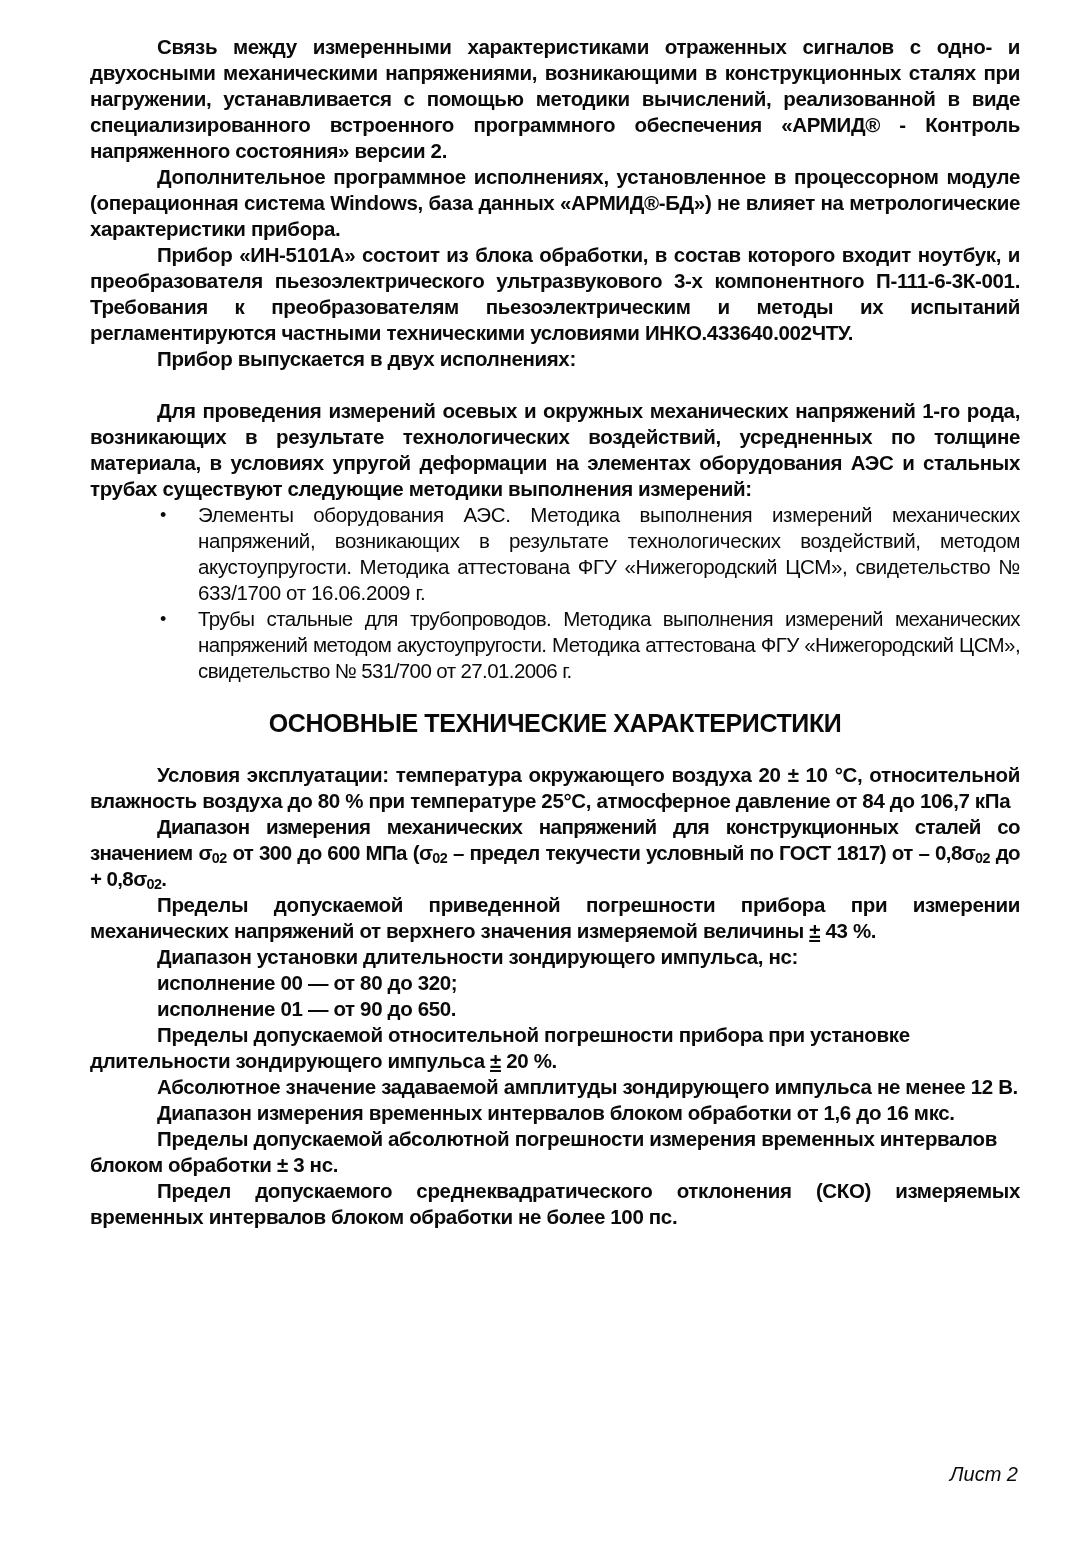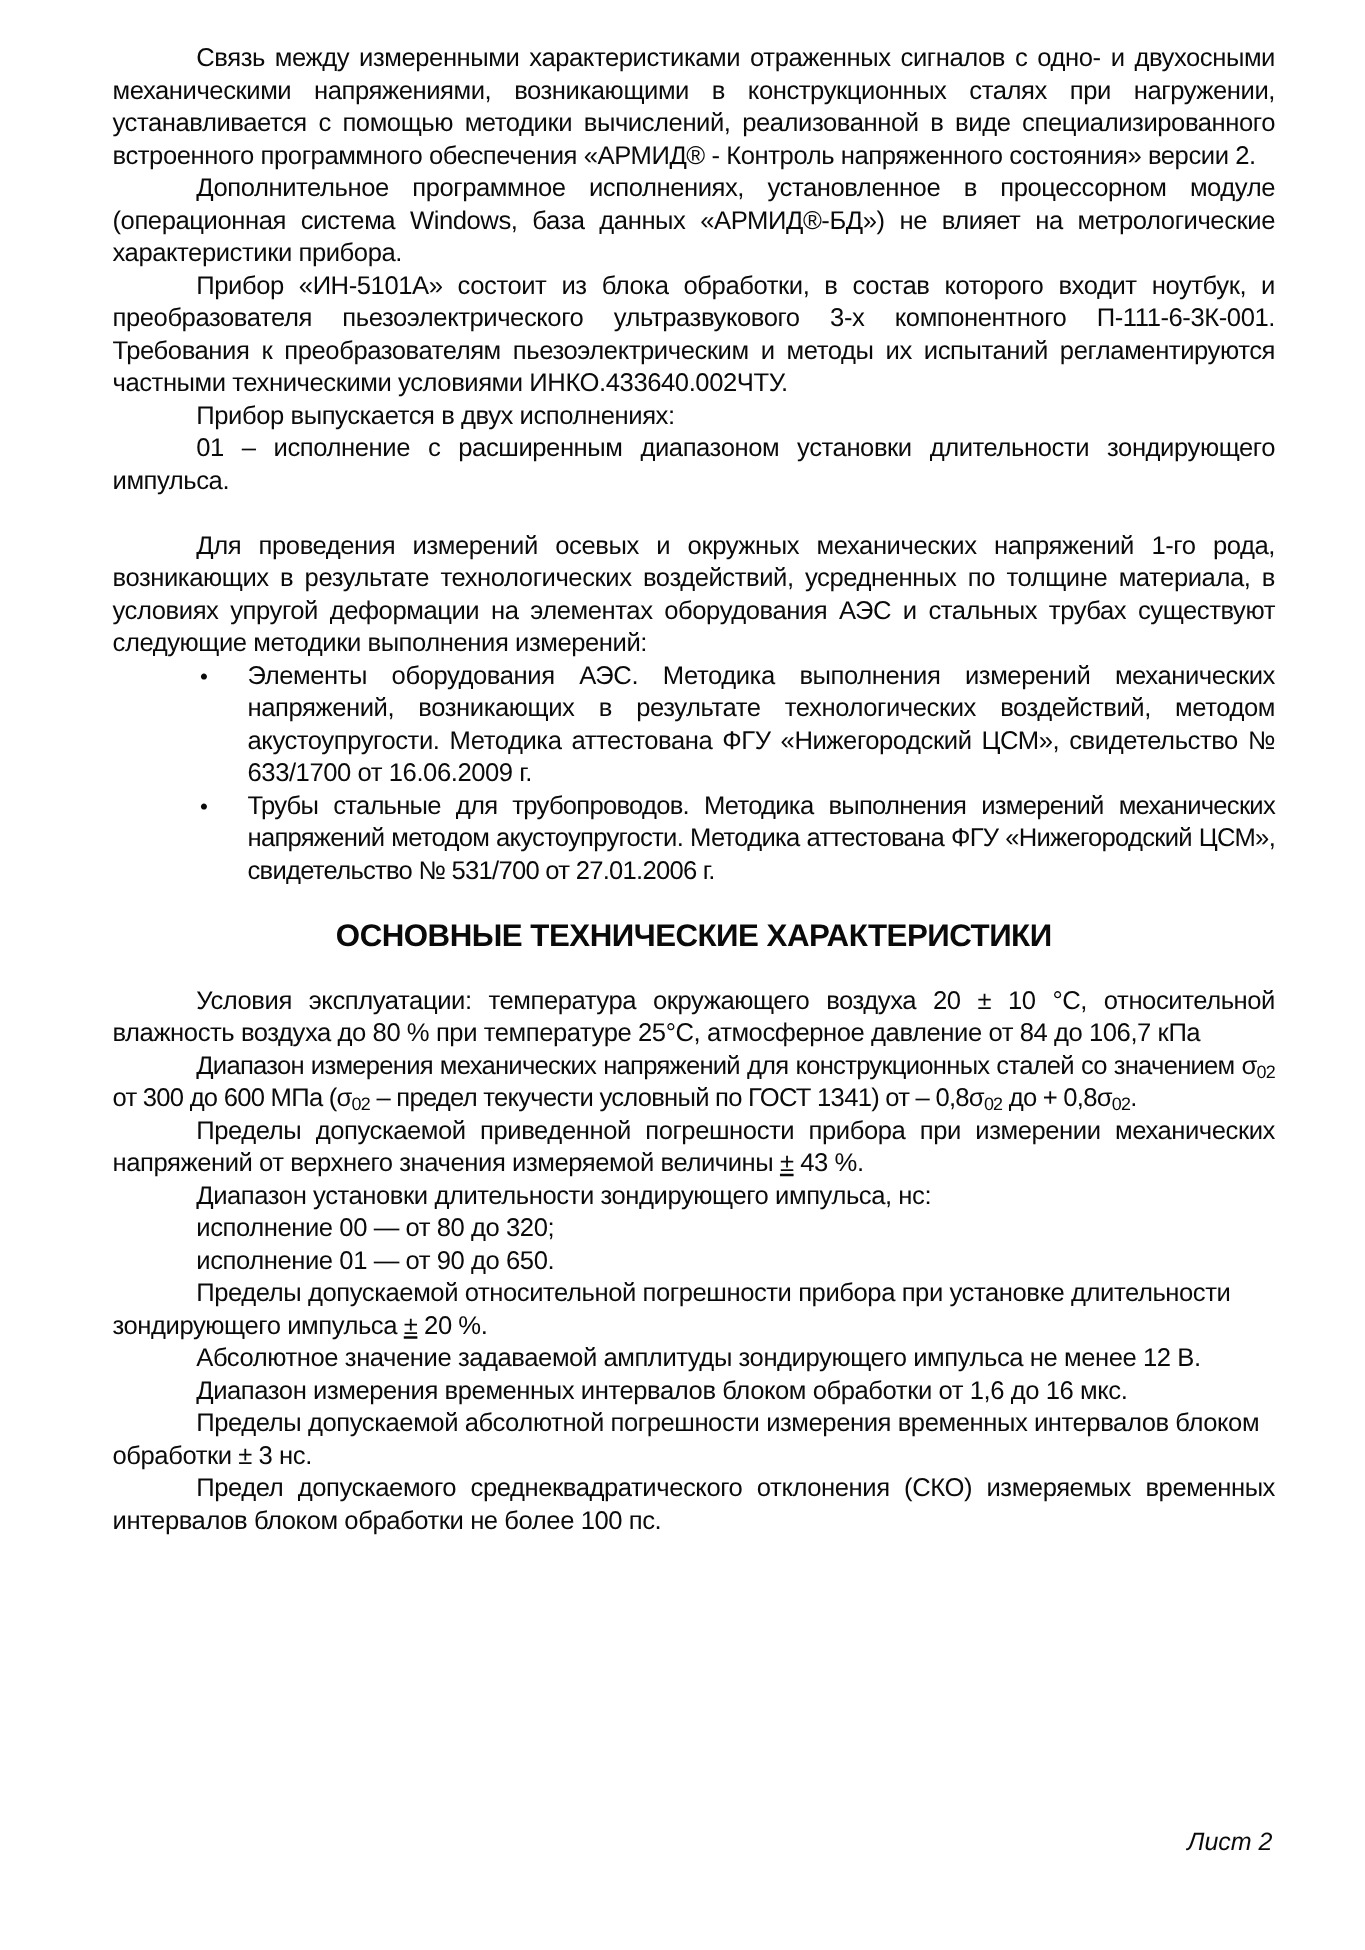--- a/index.html
+++ b/index.html
@@ -21,20 +21,21 @@
     top: 34px;
     width: 930px;
     font-size: 20.5px;
     line-height: 26px;
     letter-spacing: -0.35px;
   }
   .p {
     margin: 0;
     text-align: justify;
     text-indent: 67px;
+    font-weight: bold;
   }
   .p.plain {
     text-align: left;
   }
   .p.tight {
     letter-spacing: -0.6px;
   }
   .gap {
     height: 26px;
   }
@@ -81,42 +82,41 @@
 </style>
 </head>
 <body>
 
 <div class="page">
 
   <p class="p">Связь между измеренными характеристиками отраженных сигналов с одно- и двухосными механическими напряжениями, возникающими в конструкционных сталях при нагружении, устанавливается с помощью методики вычислений, реализованной в виде специализированного встроенного программного обеспечения «АРМИД® - Контроль напряженного состояния» версии 2.</p>
   <p class="p">Дополнительное программное исполнениях, установленное в процессорном модуле (операционная система Windows, база данных «АРМИД®-БД») не влияет на метрологические характеристики прибора.</p>
   <p class="p">Прибор «ИН-5101А» состоит из блока обработки, в состав которого входит ноутбук, и преобразователя пьезоэлектрического ультразвукового 3-х компонентного П-111-6-3К-001. Требования к преобразователям пьезоэлектрическим и методы их испытаний регламентируются частными техническими условиями ИНКО.433640.002ЧТУ.</p>
   <p class="p plain">Прибор выпускается в двух исполнениях:</p>
-  <p class="p">01 – исполнение с расширенным диапазоном установки длительности зондирующего импульса.</p>
 
   <div class="gap"></div>
 
   <p class="p">Для проведения измерений осевых и окружных механических напряжений 1-го рода, возникающих в результате технологических воздействий, усредненных по толщине материала, в условиях упругой деформации на элементах оборудования АЭС и стальных трубах существуют следующие методики выполнения измерений:</p>
 
   <ul class="bullets">
     <li>
       <span class="bullet">•</span>
       <span>Элементы оборудования АЭС. Методика выполнения измерений механических напряжений, возникающих в результате технологических воздействий, методом акустоупругости. Методика аттестована ФГУ «Нижегородский ЦСМ», свидетельство № 633/1700 от 16.06.2009 г.</span>
     </li>
     <li class="tight" style="letter-spacing:-0.6px;">
       <span class="bullet">•</span>
       <span>Трубы стальные для трубопроводов. Методика выполнения измерений механических напряжений методом акустоупругости. Методика аттестована ФГУ «Нижегородский ЦСМ», свидетельство № 531/700 от 27.01.2006 г.</span>
     </li>
   </ul>
 
   <div class="heading">ОСНОВНЫЕ ТЕХНИЧЕСКИЕ ХАРАКТЕРИСТИКИ</div>
 
   <p class="p">Условия эксплуатации: температура окружающего воздуха 20 ± 10 °С, относительной влажность воздуха до 80 % при температуре 25°С, атмосферное давление от 84 до 106,7 кПа</p>
 
-  <p class="p tight"><span>Диапазон измерения механических напряжений для конструкционных сталей со значением σ</span><sub>02</sub><span> от 300 до 600 МПа (σ</span><sub>02</sub><span> – предел текучести условный по ГОСТ 1341) от – 0,8σ</span><sub>02</sub><span> до + 0,8σ</span><sub>02</sub><span>.</span></p>
+  <p class="p tight"><span>Диапазон измерения механических напряжений для конструкционных сталей со значением σ</span><sub>02</sub><span> от 300 до 600 МПа (σ</span><sub>02</sub><span> – предел текучести условный по ГОСТ 1817) от – 0,8σ</span><sub>02</sub><span> до + 0,8σ</span><sub>02</sub><span>.</span></p>
 
   <p class="p"><span>Пределы допускаемой приведенной погрешности прибора при измерении механических напряжений от верхнего значения измеряемой величины </span><span class="pm-under">±</span><span> 43 %.</span></p>
 
   <p class="p plain">Диапазон установки длительности зондирующего импульса, нс:</p>
   <p class="p plain">исполнение 00 — от 80 до 320;</p>
   <p class="p plain">исполнение 01 — от 90 до 650.</p>
 
   <p class="p plain"><span>Пределы допускаемой относительной погрешности прибора при установке длительности зондирующего импульса </span><span class="pm-under">±</span><span> 20 %.</span></p>
 
   <p class="p plain">Абсолютное значение задаваемой амплитуды зондирующего импульса не менее 12 В.</p>

